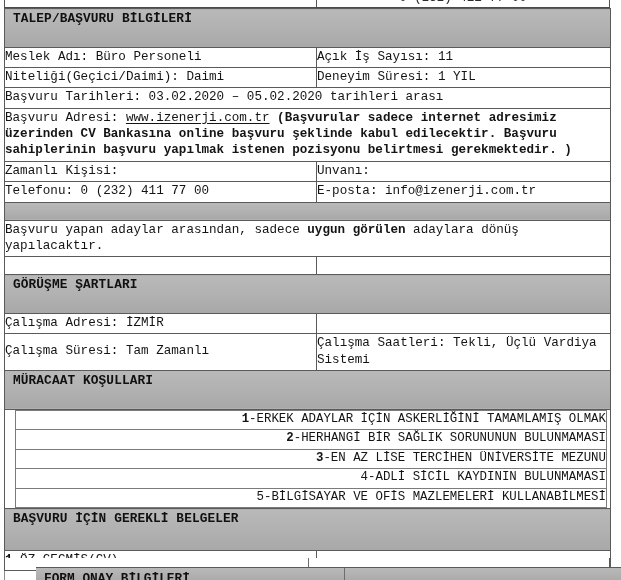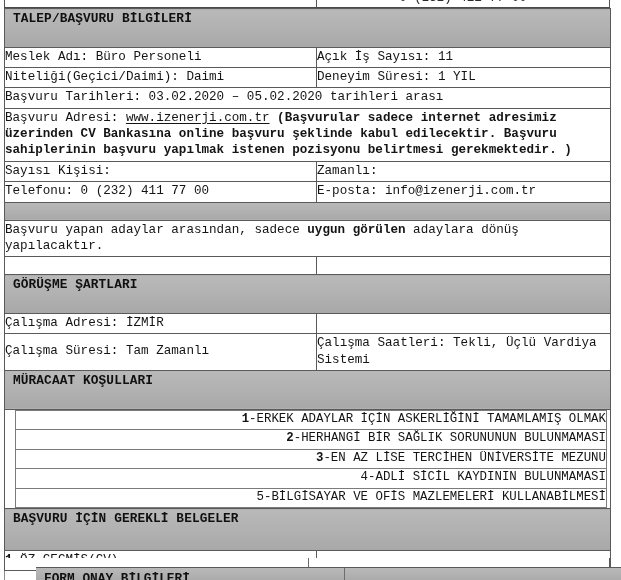--- a/index.html
+++ b/index.html
@@ -210,22 +210,22 @@
 
       <tr>
         <td class="pad hgt-norm" colspan="2">Başvuru Tarihleri: 03.02.2020 – 05.02.2020 tarihleri arası</td>
       </tr>
 
       <tr>
         <td class="pad addr-cell" colspan="2"><span>Başvuru Adresi:</span> <span class="u">www.izenerji.com.tr</span> <span class="b">(Başvurular sadece internet adresimiz üzerinden CV Bankasına online başvuru şeklinde kabul edilecektir. Başvuru sahiplerinin başvuru yapılmak istenen pozisyonu belirtmesi gerekmektedir. )</span></td>
       </tr>
 
       <tr>
-        <td class="pad hgt-norm">Sayısı Kişisi:</td>
-        <td class="padr hgt-norm">Zamanlı:</td>
+        <td class="pad hgt-norm">Zamanlı Kişisi:</td>
+        <td class="padr hgt-norm">Unvanı:</td>
       </tr>
 
       <tr>
         <td class="pad hgt-norm">Telefonu: 0 (232) 411 77 00</td>
         <td class="padr hgt-norm">E-posta: info@izenerji.com.tr</td>
       </tr>
 
       <tr class="band">
         <td colspan="2">
           <div class="bandfill"></div>

